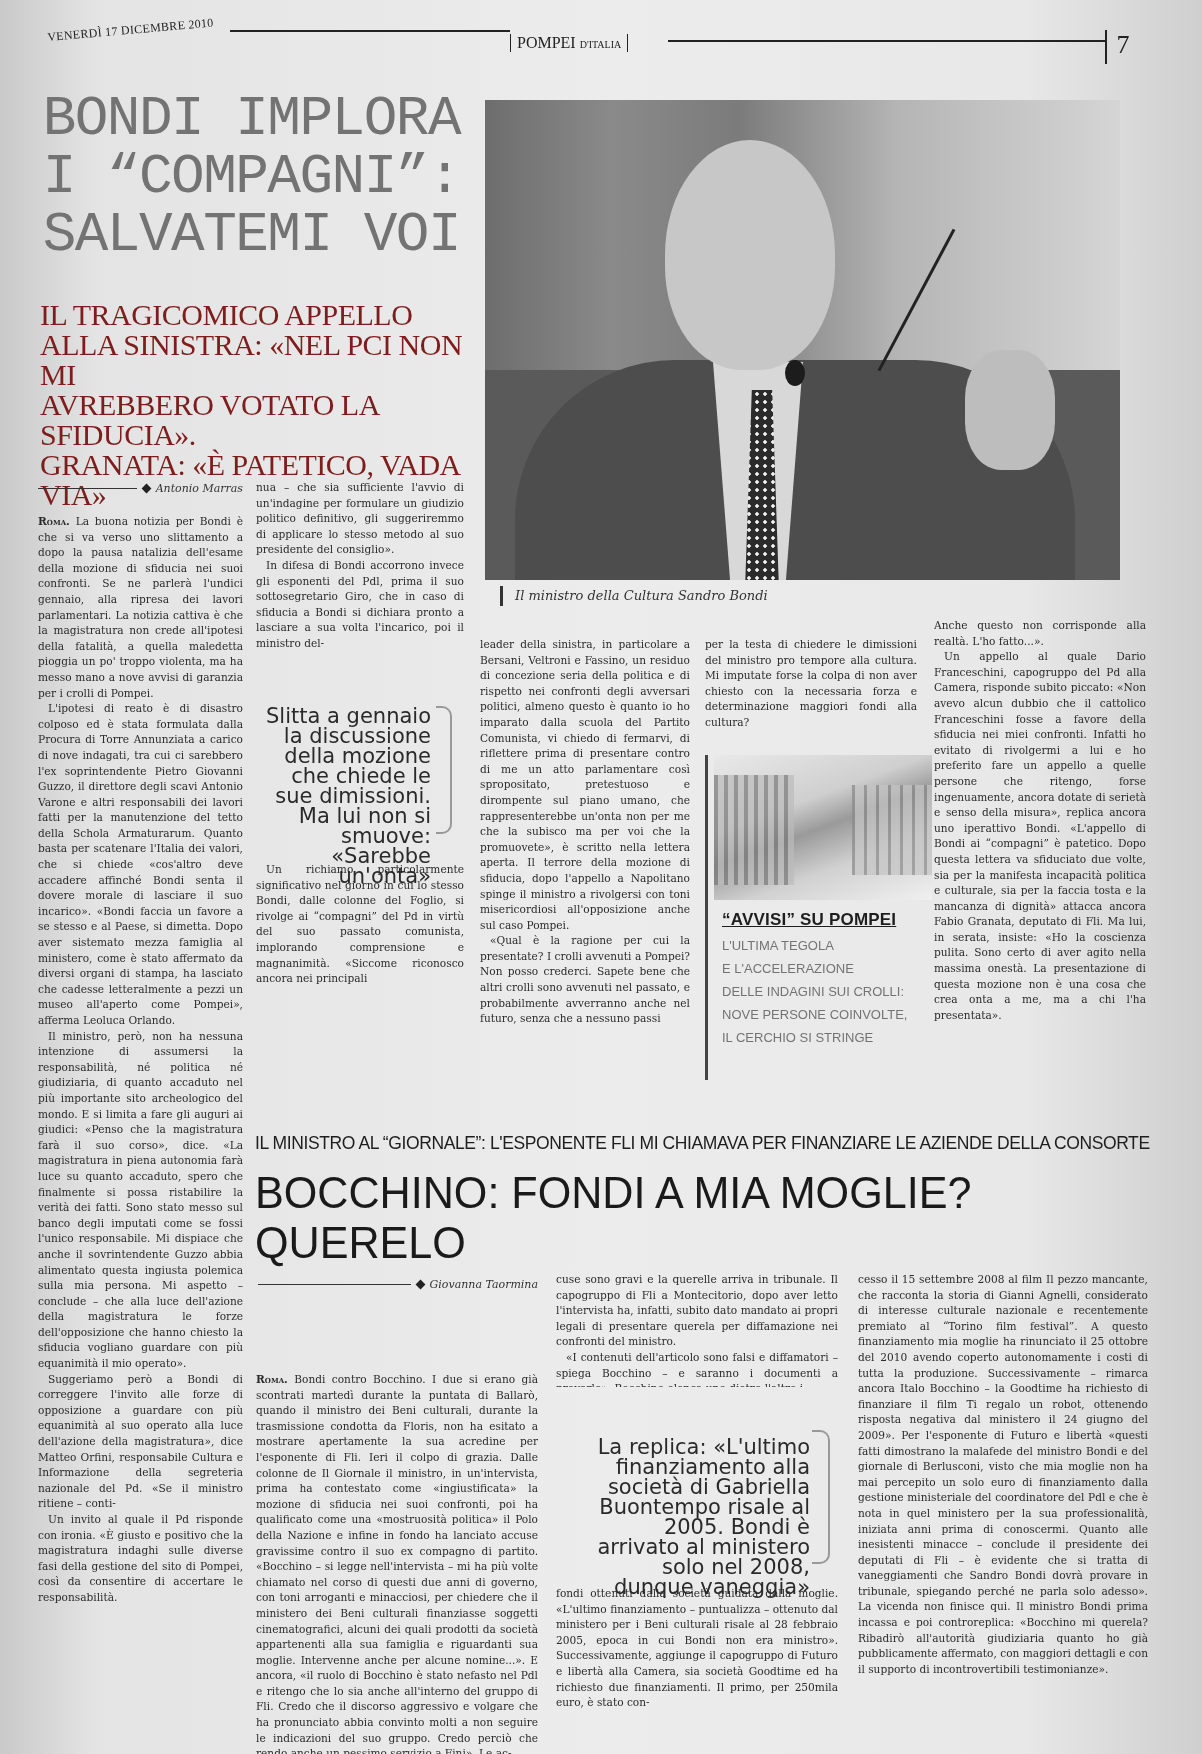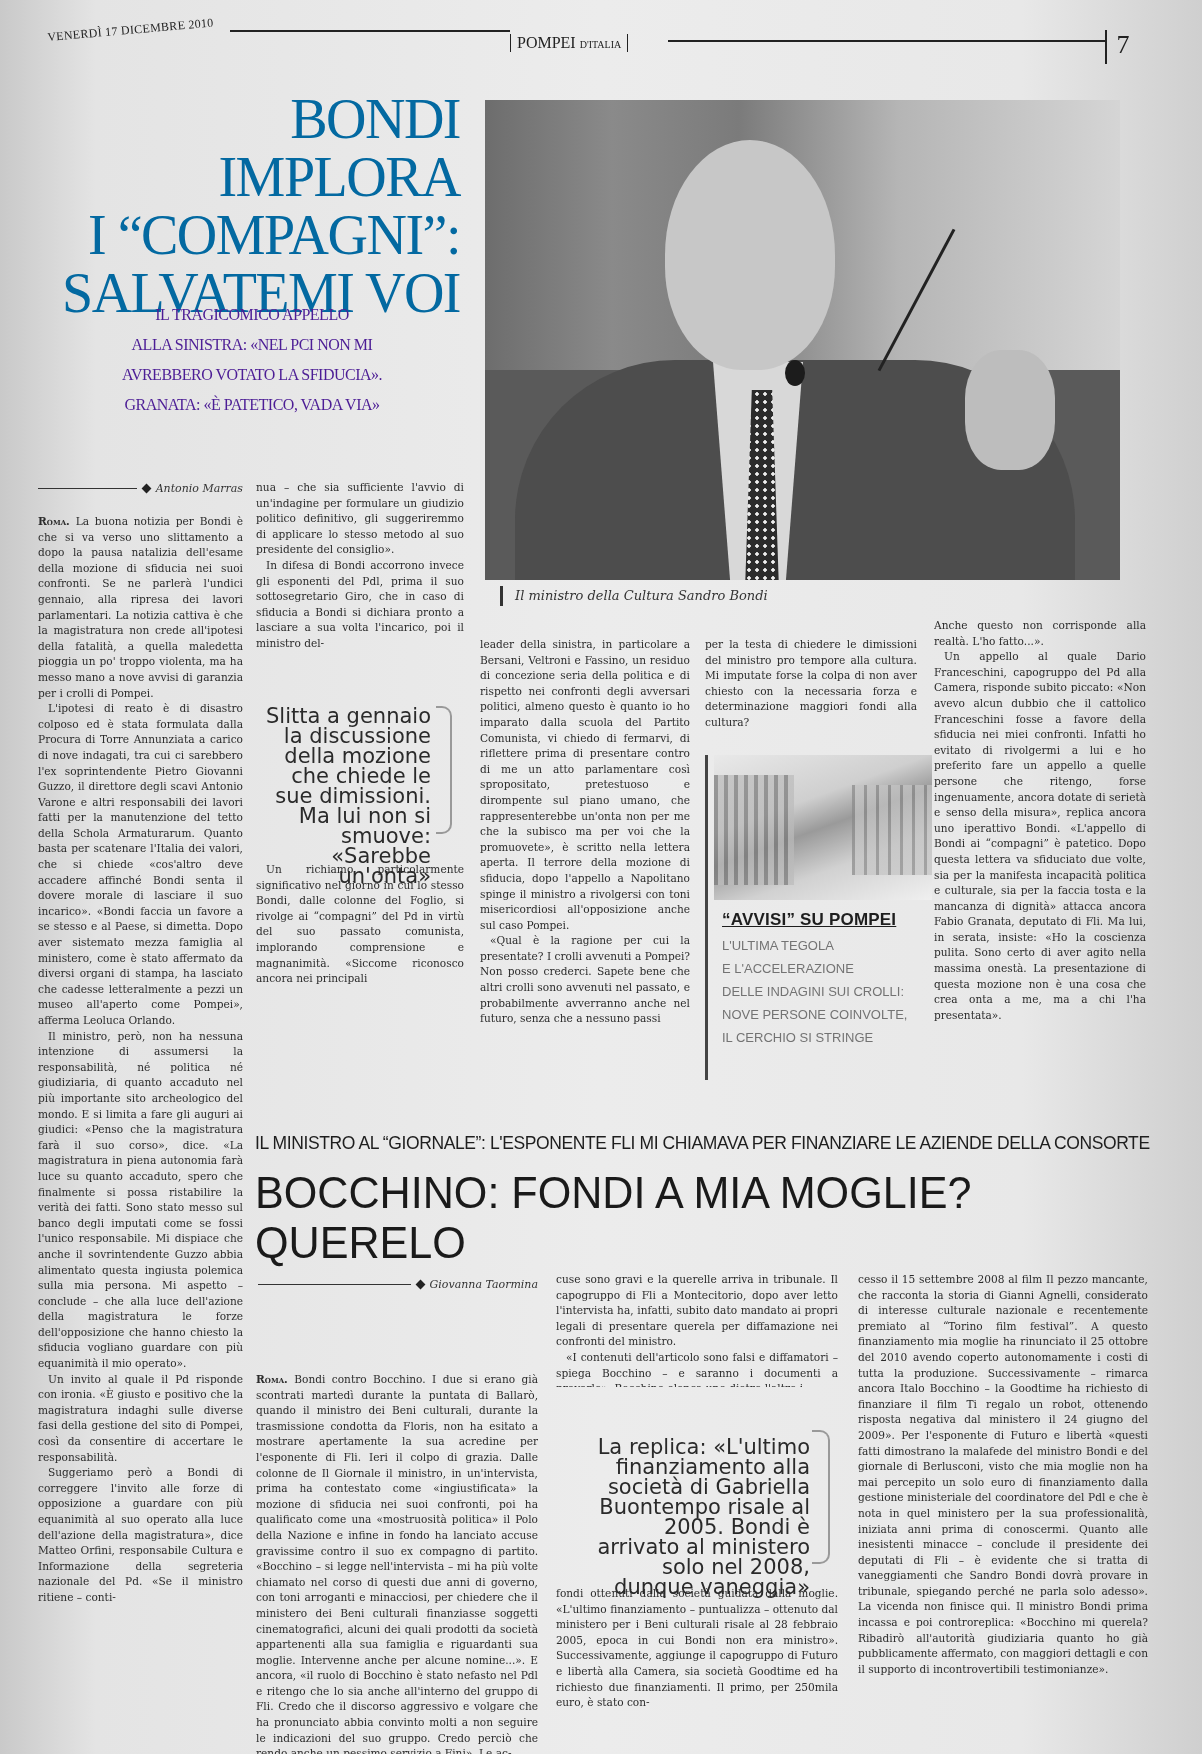--- a/index.html
+++ b/index.html
@@ -11,22 +11,22 @@
     position:relative;
   }
   .abs { position:absolute; }
   
   .mast-date { left:48px; top:30px; font-size:12px; font-family:"Liberation Serif", serif; transform: rotate(-5deg); transform-origin:left bottom; letter-spacing:0.3px; }
   .mast-line { top:32px; height:2px; background:#222; }
   .mast-title { left:510px; top:34px; font-family:"Liberation Serif", serif; font-size:16px; border-left:1.5px solid #222; border-right:1.5px solid #222; padding:0 6px; }
   .mast-title small { font-size:10px; }
   .mast-page { left:1105px; top:30px; width:32px; height:34px; border-left:2px solid #222; font-family:"Liberation Serif", serif; font-size:26px; text-align:center; }
   
-  .headline { left:40px; top:90px; width:420px; text-align:right; font-family:Liberation Serif, serif; font-size:56px; line-height:58px; color:#0369a1; letter-spacing:-1.5px; }
-  .subhead { left:40px; top:300px; width:424px; text-align:center; font-family:"Liberation Serif", serif; font-size:16px; line-height:30px; color:#4c1d95; letter-spacing:-0.5px; }
+  .headline { left:40px; top:90px; width:420px; text-align:right; font-family:Liberation Mono, monospace; font-size:56px; line-height:58px; color:#737373; letter-spacing:-1.5px; }
+  .subhead { left:40px; top:300px; width:424px; text-align:left; font-family:"Liberation Serif", serif; font-size:30px; line-height:30px; color:#7f1d1d; letter-spacing:-0.5px; }
   
   .photo { left:485px; top:100px; width:635px; height:480px; background:
       radial-gradient(ellipse 95px 120px at 270px 150px, #cfcfcf 0%, #bcbcbc 70%, transparent 72%),
       linear-gradient(180deg, transparent 0 270px, #5a5a5a 270px),
       linear-gradient(90deg, #6d6d6d 0%, #8a8a8a 20%, #7b7b7b 40%, #b5b5b5 65%, #d5d5d5 100%);
     overflow:hidden; }
   .photo .suit { position:absolute; left:30px; top:260px; width:560px; height:240px; background:#4d4d4d; border-radius:160px 160px 0 0; }
   .photo .shirt { position:absolute; left:228px; top:262px; width:90px; height:230px; background:#d8d8d8; clip-path: polygon(0 0,100% 0,80% 100%,20% 100%); }
   .photo .tie { position:absolute; left:260px; top:290px; width:34px; height:200px; background: radial-gradient(circle, #eee 1.5px, #2b2b2b 2px) 0 0/8px 8px; clip-path: polygon(20% 0,80% 0,100% 100%,0 100%); }
   .photo .head { position:absolute; left:180px; top:40px; width:170px; height:230px; background:#c7c7c7; border-radius:50% 50% 45% 45%; }
@@ -93,22 +93,22 @@
 
 <div class="abs byline" style="left:38px; top:482px; width:205px;">
   <span class="rule"></span>
   <span class="diamond"></span>
   <span>Antonio Marras</span>
 </div>
 <div class="abs col" style="left:38px; top:514px; width:205px; height:1230px; overflow:hidden;">
   <p class="first"><span class="roma">Roma.</span> <span>La buona notizia per Bondi è che si va verso uno slittamento a dopo la pausa natalizia dell'esame della mozione di sfiducia nei suoi confronti. Se ne parlerà l'undici gennaio, alla ripresa dei lavori parlamentari. La notizia cattiva è che la magistratura non crede all'ipotesi della fatalità, a quella maledetta pioggia un po' troppo violenta, ma ha messo mano a nove avvisi di garanzia per i crolli di Pompei.</span></p>
   <p>L'ipotesi di reato è di disastro colposo ed è stata formulata dalla Procura di Torre Annunziata a carico di nove indagati, tra cui ci sarebbero l'ex soprintendente Pietro Giovanni Guzzo, il direttore degli scavi Antonio Varone e altri responsabili dei lavori fatti per la manutenzione del tetto della Schola Armaturarum. Quanto basta per scatenare l'Italia dei valori, che si chiede «cos'altro deve accadere affinché Bondi senta il dovere morale di lasciare il suo incarico». «Bondi faccia un favore a se stesso e al Paese, si dimetta. Dopo aver sistemato mezza famiglia al ministero, come è stato affermato da diversi organi di stampa, ha lasciato che cadesse letteralmente a pezzi un museo all'aperto come Pompei», afferma Leoluca Orlando.</p>
   <p>Il ministro, però, non ha nessuna intenzione di assumersi la responsabilità, né politica né giudiziaria, di quanto accaduto nel più importante sito archeologico del mondo. E si limita a fare gli auguri ai giudici: «Penso che la magistratura farà il suo corso», dice. «La magistratura in piena autonomia farà luce su quanto accaduto, spero che finalmente si possa ristabilire la verità dei fatti. Sono stato messo sul banco degli imputati come se fossi l'unico responsabile. Mi dispiace che anche il sovrintendente Guzzo abbia alimentato questa ingiusta polemica sulla mia persona. Mi aspetto – conclude – che alla luce dell'azione della magistratura le forze dell'opposizione che hanno chiesto la sfiducia vogliano guardare con più equanimità il mio operato».</p>
+  <p>Suggeriamo però a Bondi di correggere l'invito alle forze di opposizione a guardare con più equanimità al suo operato alla luce dell'azione della magistratura», dice Matteo Orfini, responsabile Cultura e Informazione della segreteria nazionale del Pd. «Se il ministro ritiene – conti-</p>
   <p>Un invito al quale il Pd risponde con ironia. «È giusto e positivo che la magistratura indaghi sulle diverse fasi della gestione del sito di Pompei, così da consentire di accertare le responsabilità.</p>
-  <p>Suggeriamo però a Bondi di correggere l'invito alle forze di opposizione a guardare con più equanimità al suo operato alla luce dell'azione della magistratura», dice Matteo Orfini, responsabile Cultura e Informazione della segreteria nazionale del Pd. «Se il ministro ritiene – conti-</p>
 </div>
 
 <div class="abs col" style="left:256px; top:480px; width:208px; height:200px; overflow:hidden;">
   <p class="first">nua – che sia sufficiente l'avvio di un'indagine per formulare un giudizio politico definitivo, gli suggeriremmo di applicare lo stesso metodo al suo presidente del consiglio».</p>
   <p>In difesa di Bondi accorrono invece gli esponenti del Pdl, prima il suo sottosegretario Giro, che in caso di sfiducia a Bondi si dichiara pronto a lasciare a sua volta l'incarico, poi il ministro del-</p>
 </div>
 <div class="abs pull" style="left:256px; top:706px; width:175px;">Slitta a gennaio la discussione della mozione che chiede le sue dimissioni. Ma lui non si smuove: «Sarebbe un'onta»</div>
 <div class="abs brace" style="left:436px; top:706px; width:14px; height:124px;"></div>
 <div class="abs col" style="left:256px; top:862px; width:208px; height:220px; overflow:hidden;">
   <p>Un richiamo particolarmente significativo nel giorno in cui lo stesso Bondi, dalle colonne del Foglio, si rivolge ai “compagni” del Pd in virtù del suo passato comunista, implorando comprensione e magnanimità. «Siccome riconosco ancora nei principali</p>

